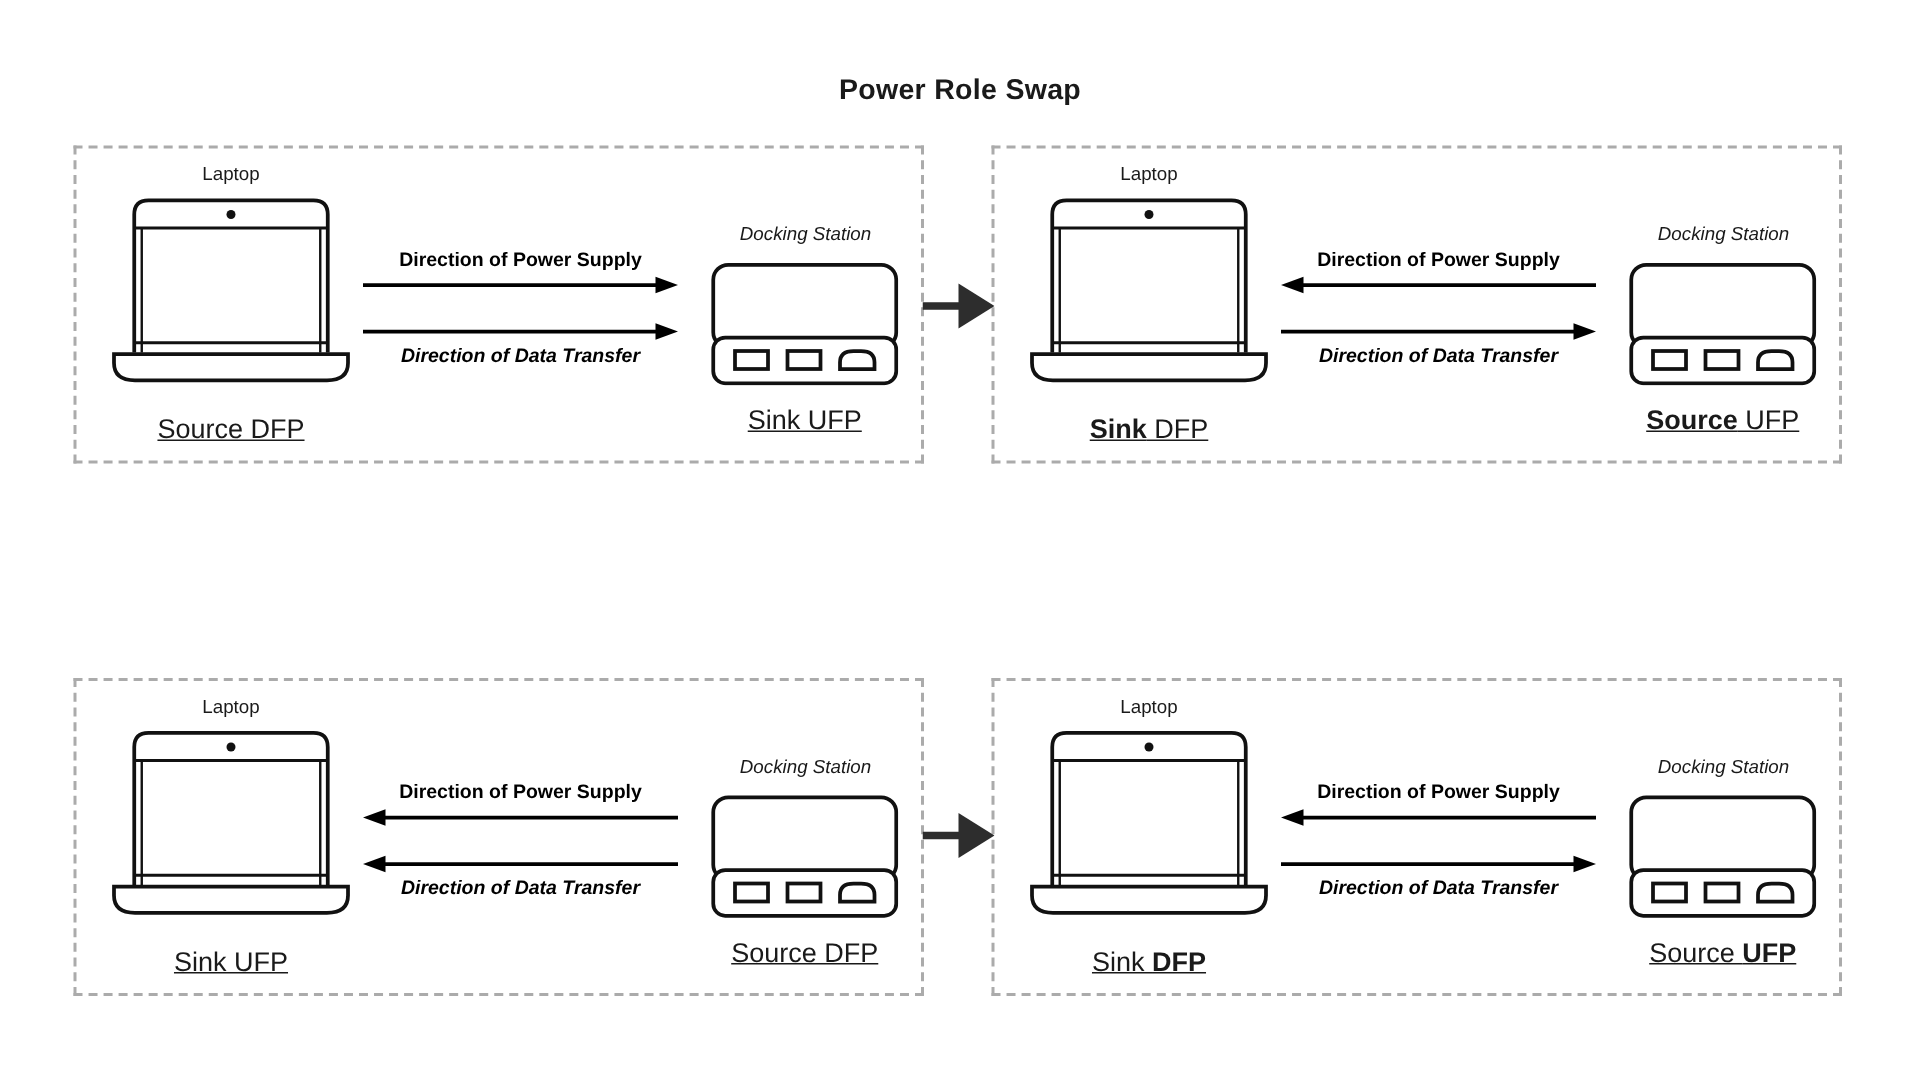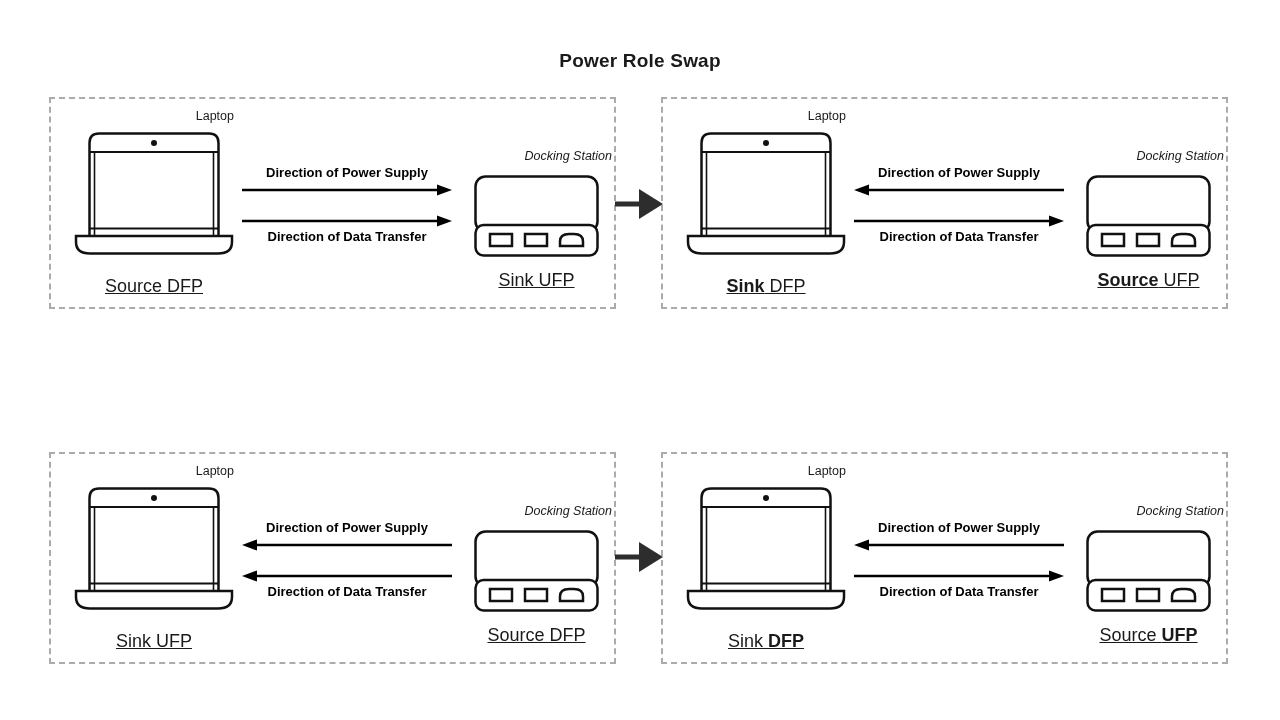--- a/index.html
+++ b/index.html
@@ -20,42 +20,42 @@
   }
 
   .panel{
     position:absolute;width:567px;height:212px;
     border:2px dashed var(--panel_border);
     background:var(--bg);
   }
 
   .dev-caption{
     position:absolute;font-size:12.5px;color:var(--text);
-    text-align:right;white-space:nowrap;
+    text-align:center;white-space:nowrap;
   }
   .laptop-caption{left:23px;top:10px;width:160px;}
   .dock-caption{left:411px;top:50px;width:150px;font-style:italic;}
 
   .dev-name{
     position:absolute;font-size:18px;color:var(--text);
     text-align:center;white-space:nowrap;text-decoration:underline;
   }
   .laptop-name{left:23px;top:177px;width:160px;}
   .dock-name{left:398px;top:171px;width:175px;}
 
   .icon{position:absolute;display:block;}
   .laptop-icon{left:23px;top:33px;}
   .dock-icon{left:423px;top:76px;}
 
   .arrow-label{
     position:absolute;left:191px;width:210px;text-align:center;
     font-size:13px;font-weight:700;color:var(--arrow);white-space:nowrap;
   }
   .power-label{top:66px;}
-  .data-label{top:130px;}
+  .data-label{top:130px;font-style:italic;}
 
   .harrow{position:absolute;left:191px;width:210px;height:12px;}
   .power-arrow{top:85px;}
   .data-arrow{top:116px;}
   .harrow svg{display:block;}
   .harrow.flip svg{transform:scaleX(-1);}
 
   .mid-arrow{position:absolute;width:48px;height:32px;}
   .mid-arrow svg{display:block;}
 </style>

